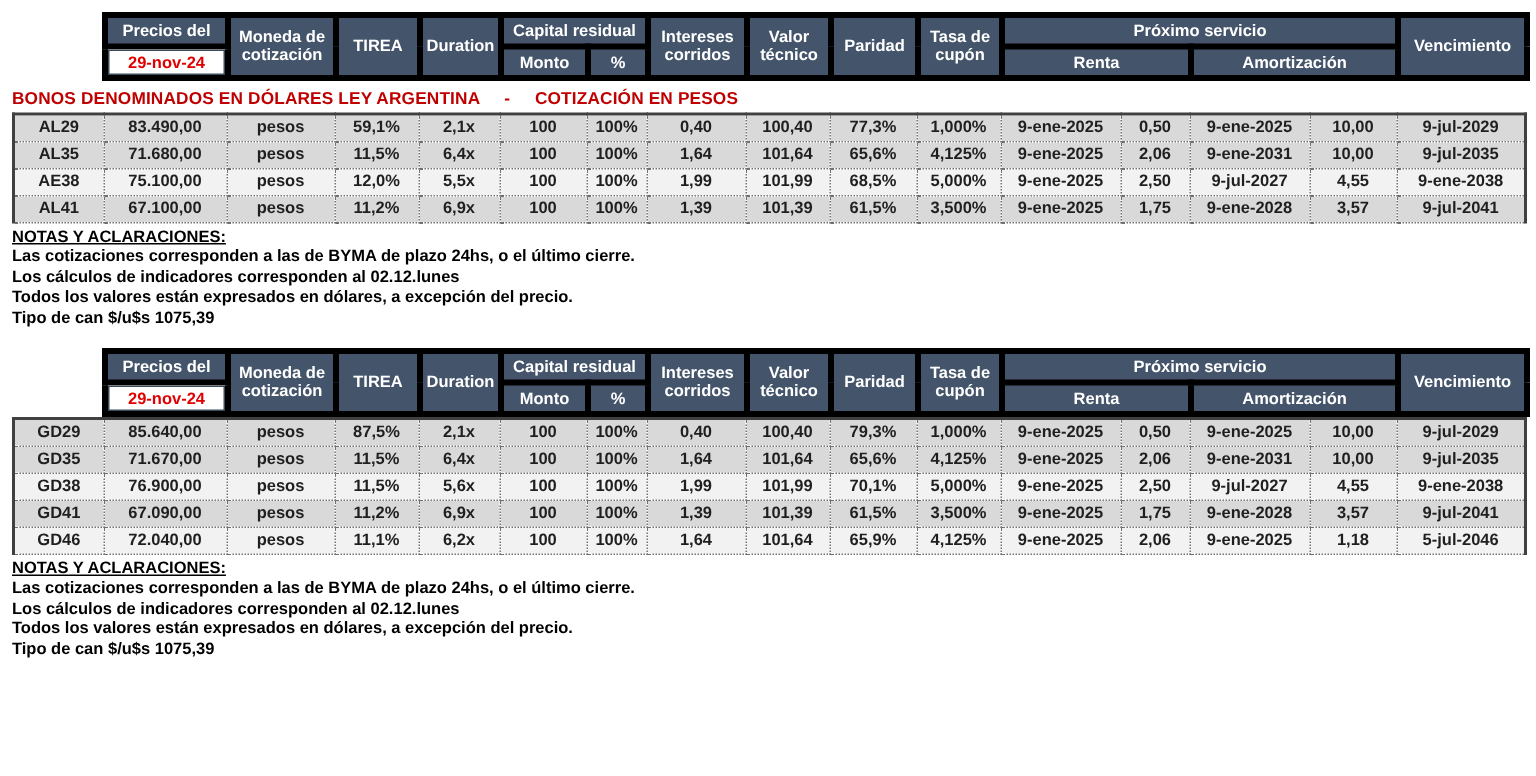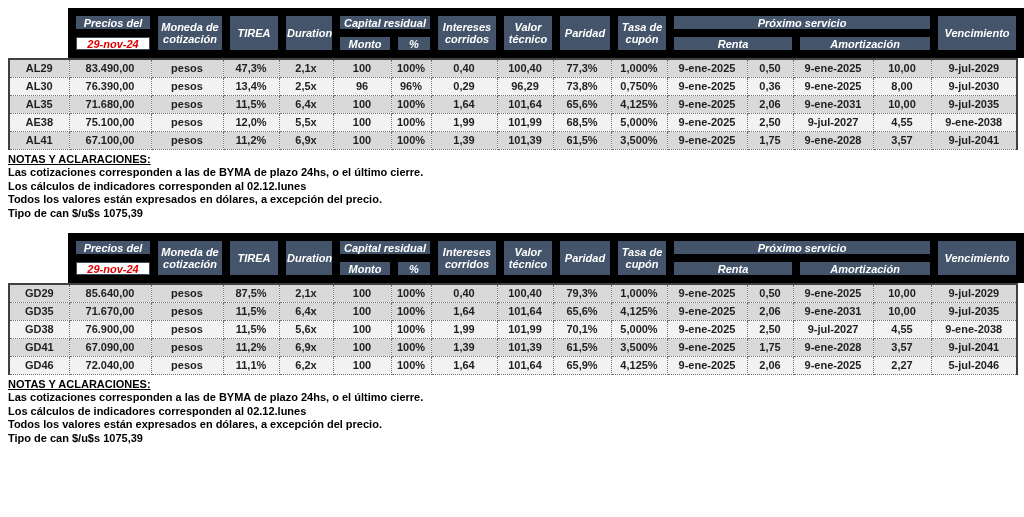--- a/index.html
+++ b/index.html
@@ -21,25 +21,24 @@
     width: 948px;
     margin-left: 60px;
   }
   table.hdr th {
     background: #44546A;
     color: #ffffff;
     font-size: 11px;
     font-weight: bold;
     text-align: center;
     vertical-align: middle;
-    border: 8px solid #000000;
+    border: 4px solid #000000;
     height: 21px;
     line-height: 12px;
     padding: 0 1px;
-    font-style: italic;
   }
   table.hdr th.datecell {
     background: #ffffff;
     color: #e00000;
     box-shadow: inset 0 0 0 1px #3a4a5e;
     margin-top: 16px;
   }
 
   
   .section-title {
@@ -126,20 +125,21 @@
       <tr>
         <th class="datecell">29-nov-24</th>
         <th>Monto</th>
         <th>%</th>
         <th colspan="2">Renta</th>
         <th colspan="2">Amortización</th>
       </tr>
     </tbody>
       </table>
 
+    <div class="section-title">BONOS DENOMINADOS EN DÓLARES LEY ARGENTINA     -     COTIZACIÓN EN PESOS</div>
 
     <table class="bond">
       <colgroup>
         <col class="c0">
           <col class="c1">
           <col class="c2">
           <col class="c3">
           <col class="c4">
         <col class="c5">
           <col class="c6">
@@ -151,51 +151,33 @@
           <col class="c12">
           <col class="c13">
           <col class="c14">
           <col class="c15">
       </colgroup>
       <tbody>
           <tr class="dark">
             <td>AL29</td>
             <td>83.490,00</td>
             <td>pesos</td>
-            <td>47,3%</td>
+            <td>59,1%</td>
             <td>2,1x</td>
             <td>100</td>
             <td>100%</td>
             <td>0,40</td>
             <td>100,40</td>
             <td>77,3%</td>
             <td>1,000%</td>
             <td>9-ene-2025</td>
             <td>0,50</td>
             <td>9-ene-2025</td>
             <td>10,00</td>
             <td>9-jul-2029</td>
-          </tr>
-          <tr class="light">
-            <td>AL30</td>
-            <td>76.390,00</td>
-            <td>pesos</td>
-            <td>13,4%</td>
-            <td>2,5x</td>
-            <td>96</td>
-            <td>96%</td>
-            <td>0,29</td>
-            <td>96,29</td>
-            <td>73,8%</td>
-            <td>0,750%</td>
-            <td>9-ene-2025</td>
-            <td>0,36</td>
-            <td>9-ene-2025</td>
-            <td>8,00</td>
-            <td>9-jul-2030</td>
           </tr>
           <tr class="dark">
             <td>AL35</td>
             <td>71.680,00</td>
             <td>pesos</td>
             <td>11,5%</td>
             <td>6,4x</td>
             <td>100</td>
             <td>100%</td>
             <td>1,64</td>
@@ -401,21 +383,21 @@
             <td>6,2x</td>
             <td>100</td>
             <td>100%</td>
             <td>1,64</td>
             <td>101,64</td>
             <td>65,9%</td>
             <td>4,125%</td>
             <td>9-ene-2025</td>
             <td>2,06</td>
             <td>9-ene-2025</td>
-            <td>2,27</td>
+            <td>1,18</td>
             <td>5-jul-2046</td>
           </tr>
         </tbody>
     </table>
 
     <div class="notes">
       <div class="notes-title">NOTAS Y ACLARACIONES:</div>
       <div>Las cotizaciones corresponden a las de BYMA de plazo 24hs, o el último cierre.</div>
       <div>Los cálculos de indicadores corresponden al 02.12.lunes</div>
       <div>Todos los valores están expresados en dólares, a excepción del precio.</div>

